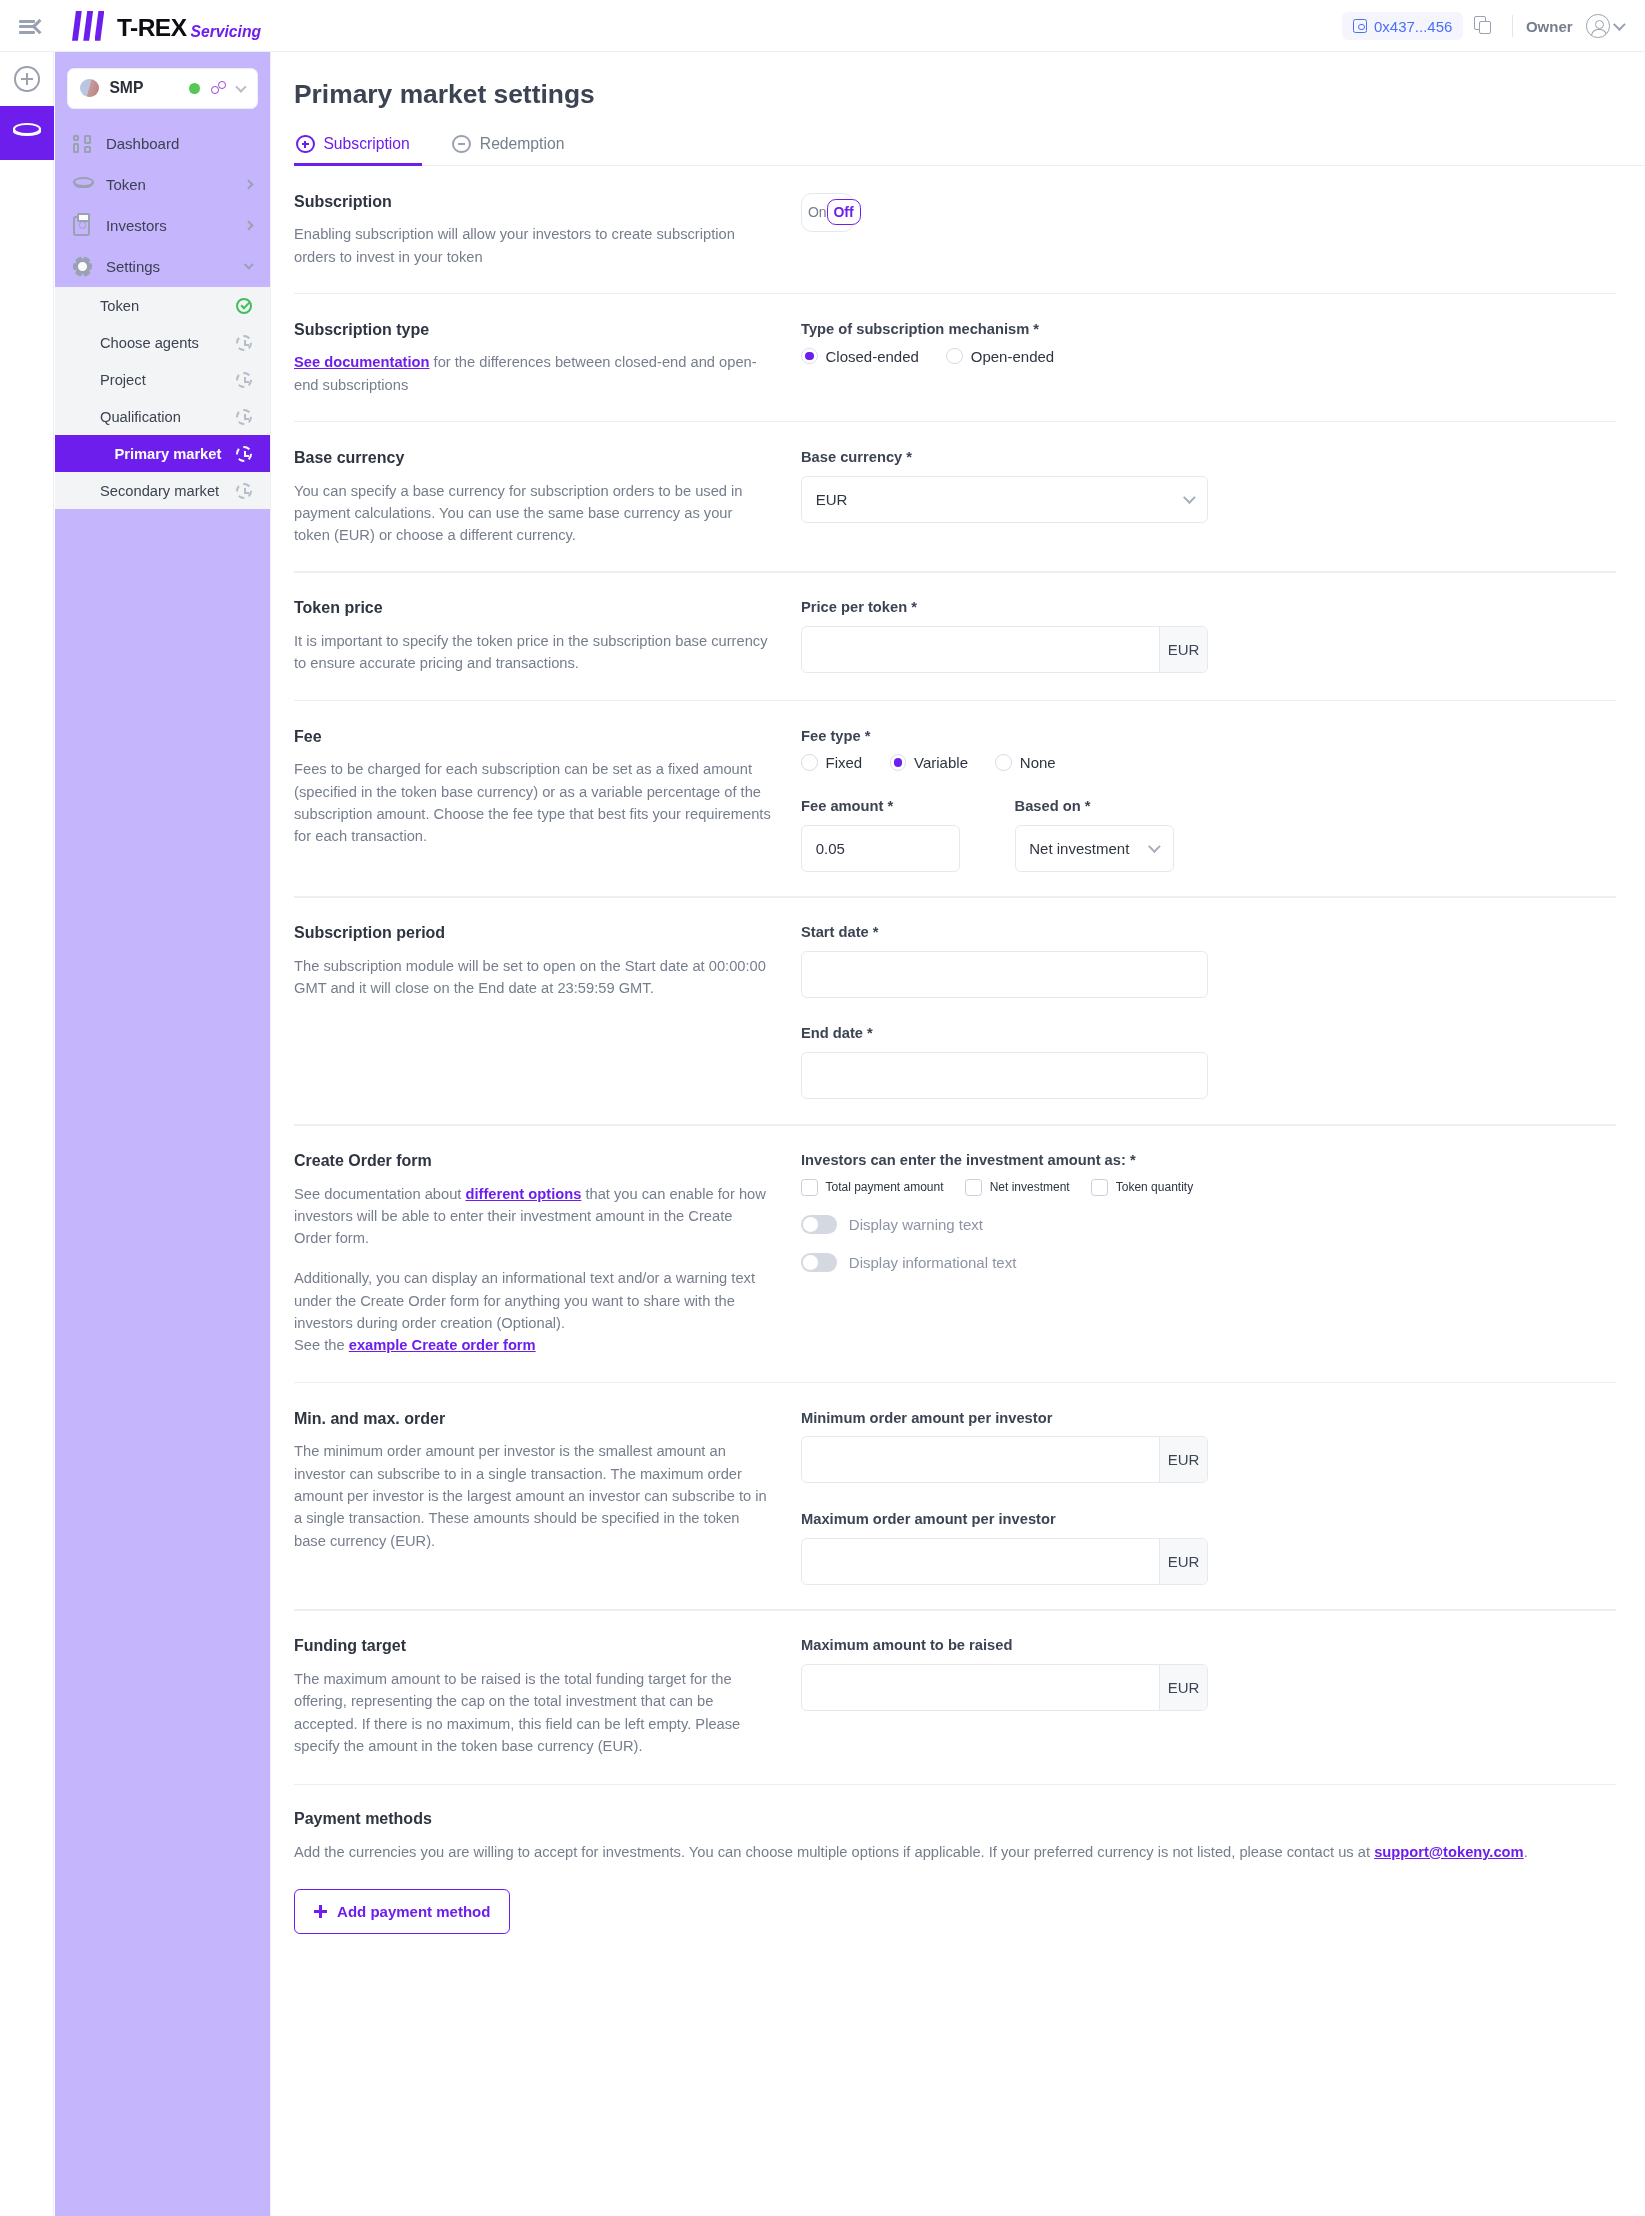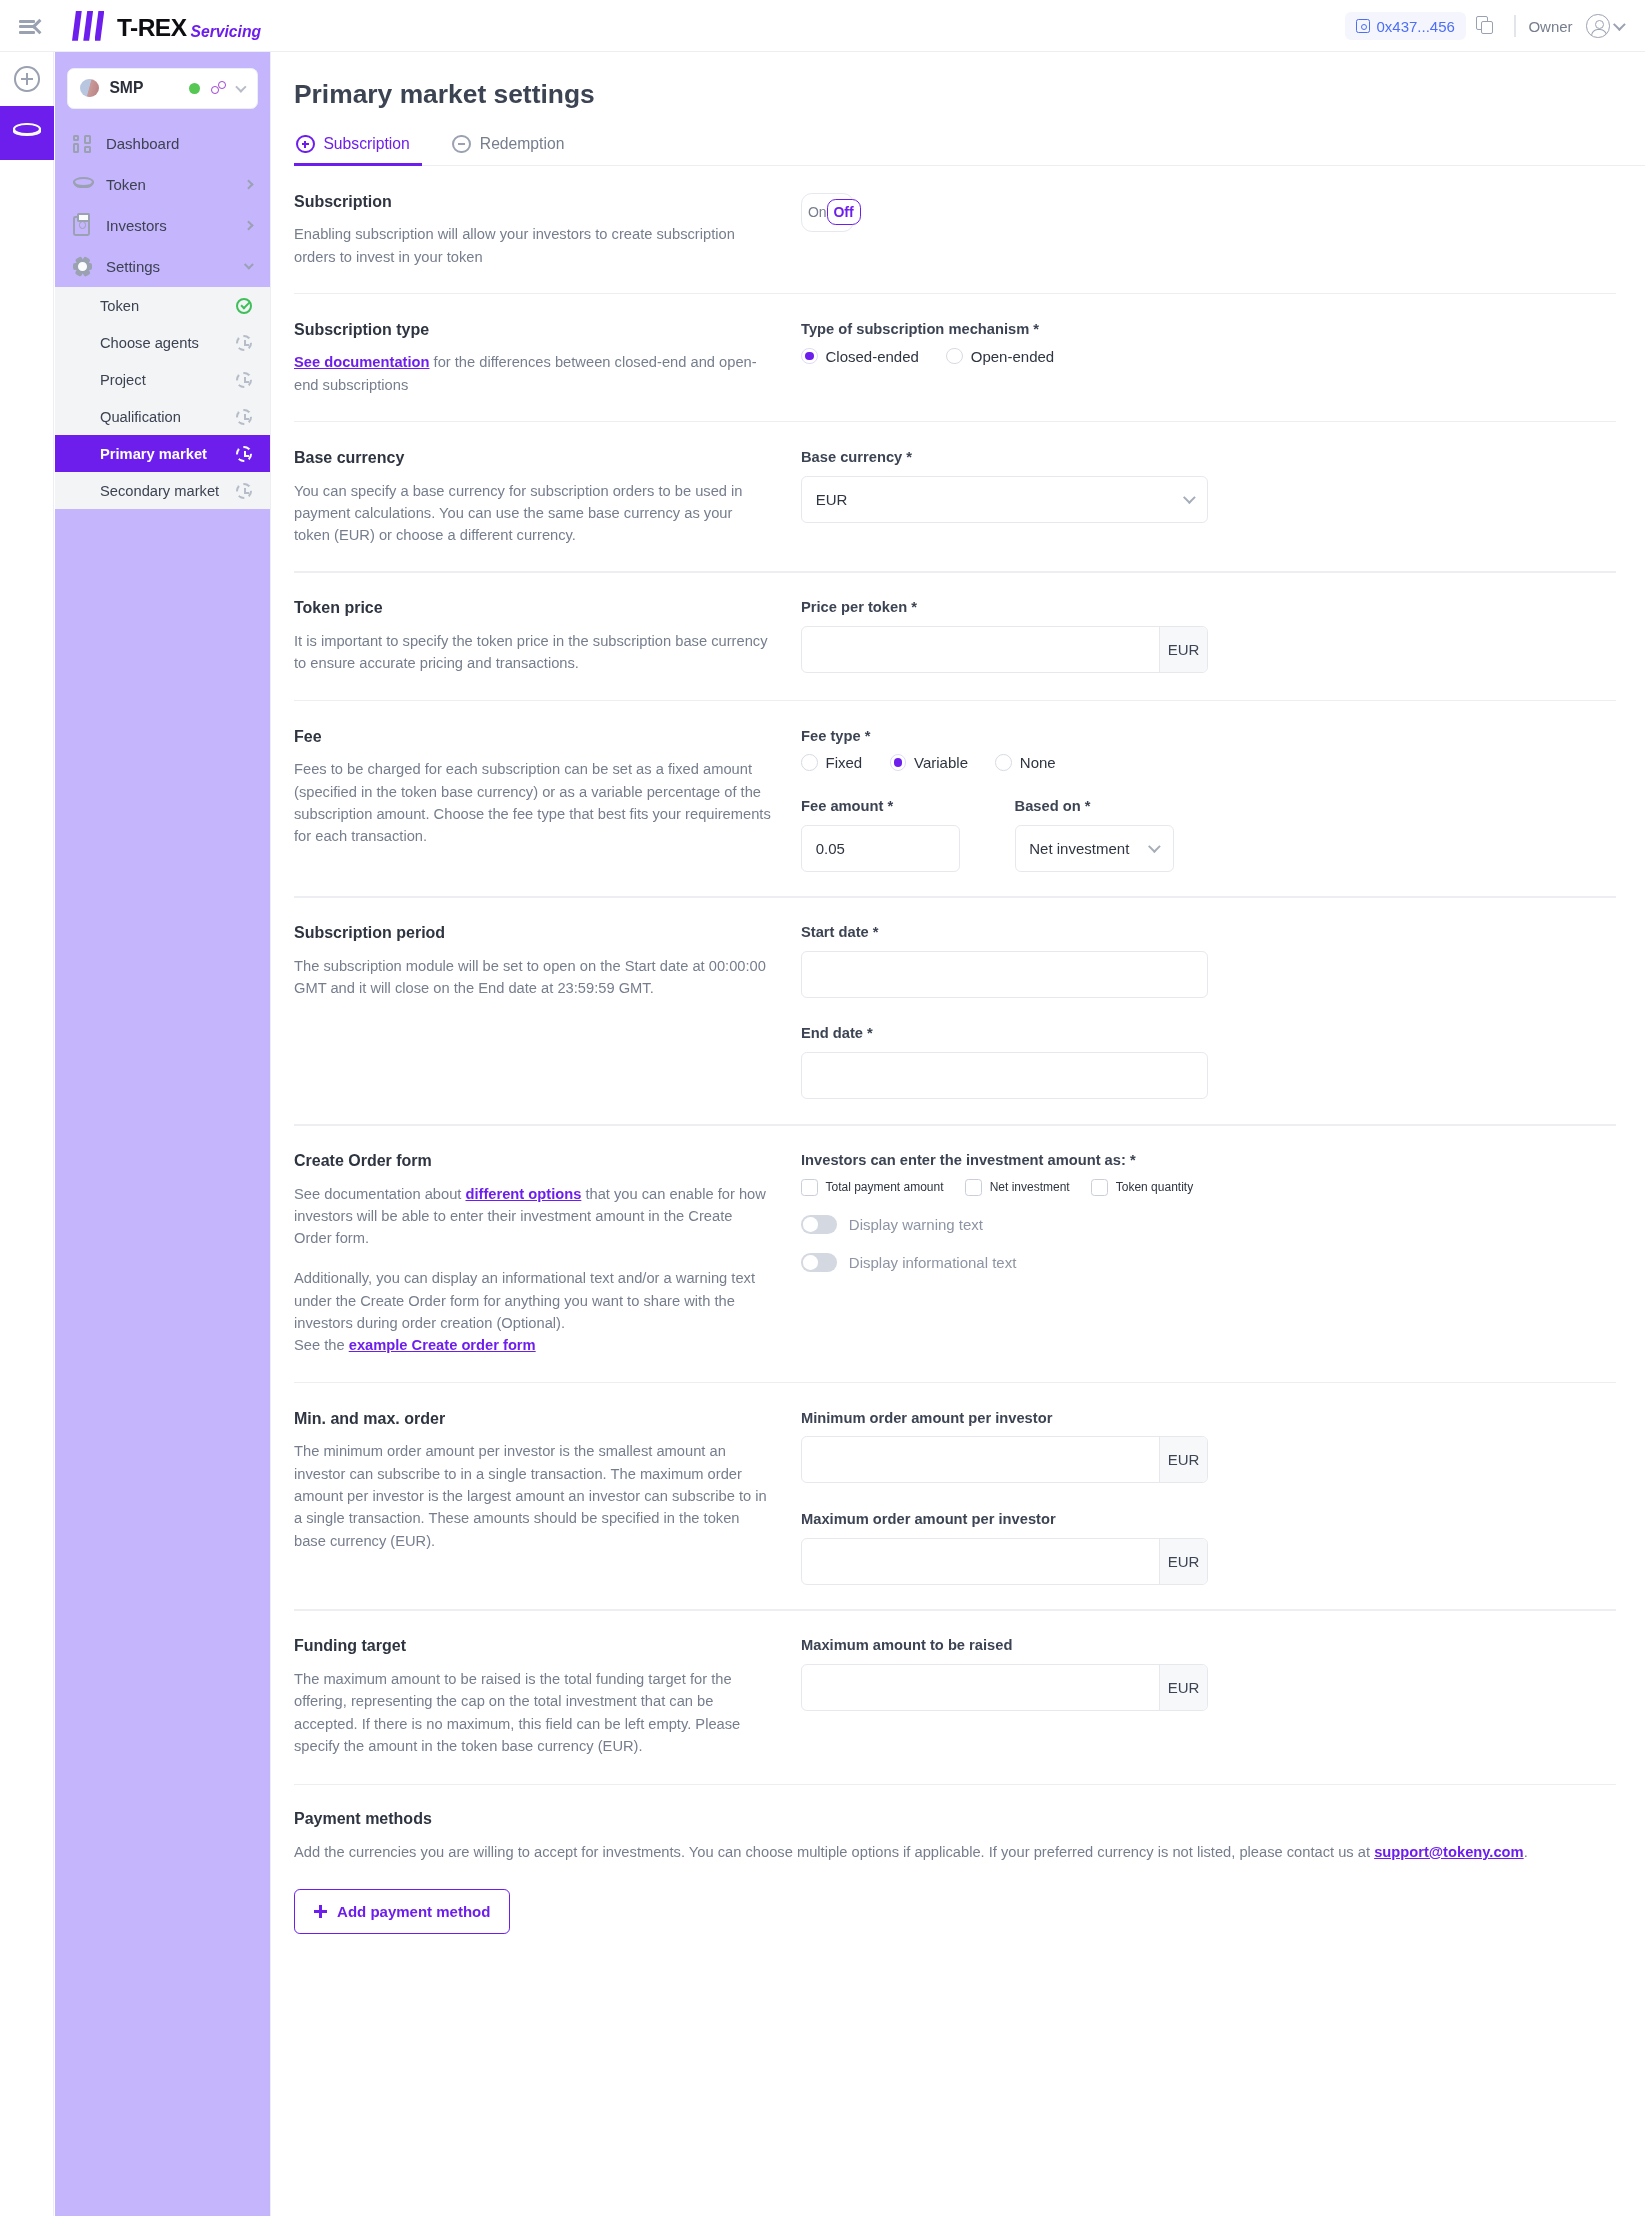--- a/index.html
+++ b/index.html
@@ -75,21 +75,21 @@
   .wallet-addr { font-size: 15px; color: #4c6ef5; }
   .copy-btn {
     width: 29px; height: 29px; margin-left: 6.9px; position: relative; cursor: pointer;
   }
   .copy-btn i {
     position: absolute; border: 1.5px solid #9aa1b0; border-radius: 2px;
   }
   .copy-btn i:nth-child(1) { left: 3.9px; top: 4.9px; width: 11.8px; height: 13.7px; }
   .copy-btn i:nth-child(2) { left: 8.8px; top: 9.3px; width: 11.8px; height: 13.7px; background: #fff; }
   .vsep { width: 1.5px; height: 22.5px; background: #e2e5ea; margin: 0 12.7px; }
-  .owner-label { font-size: 15px; color: #767e8d; }
+  .owner-label { font-size: 15px; color: #767e8d; font-weight: bold; }
   .avatar-wrap { display: flex; align-items: center; gap: 4.9px; margin-left: 13.7px; cursor: pointer; }
   .avatar {
     width: 23.5px; height: 23.5px; border: 1.5px solid #9aa1b0; border-radius: 50%;
     position: relative; overflow: hidden;
   }
   .avatar:before {
     content: ""; position: absolute; left: 50%; top: 4.4px; width: 6.9px; height: 6.9px;
     margin-left: -3.4px; border: 1.5px solid #9aa1b0; border-radius: 50%;
   }
   .avatar:after {
@@ -207,21 +207,21 @@
   .ico-gear:after {
     content: ""; position: absolute; left: 50%; top: 50%; width: 12.7px; height: 12.7px;
     margin: -6.4px 0 0 -6.4px; border-radius: 50%; background: #fafbfc;
     border: 2px solid #9aa1b0; box-sizing: border-box;
   }
 
   .subnav-item {
     height: 37px; display: flex; align-items: center; padding: 0 17.6px 0 45px;
     cursor: pointer; background: #f2f4f6;
   }
-  .subnav-item.active { background: #6d1eec; }
+  .subnav-item.active { background: #6d1eec; text-align: center; }
   .subnav-label { font-size: 14.7px; color: #3c4251; flex: 1; }
   .subnav-item.active .subnav-label { color: #ffffff; font-weight: bold; }
   .st-check {
     width: 16.7px; height: 16.7px; border: 2px solid #3fbf5a; border-radius: 50%; position: relative;
   }
   .st-check:after {
     content: ""; position: absolute; left: 3.4px; top: 2.9px; width: 6.9px; height: 3.4px;
     border-left: 2px solid #3fbf5a; border-bottom: 2px solid #3fbf5a;
     transform: rotate(-45deg);
   }

